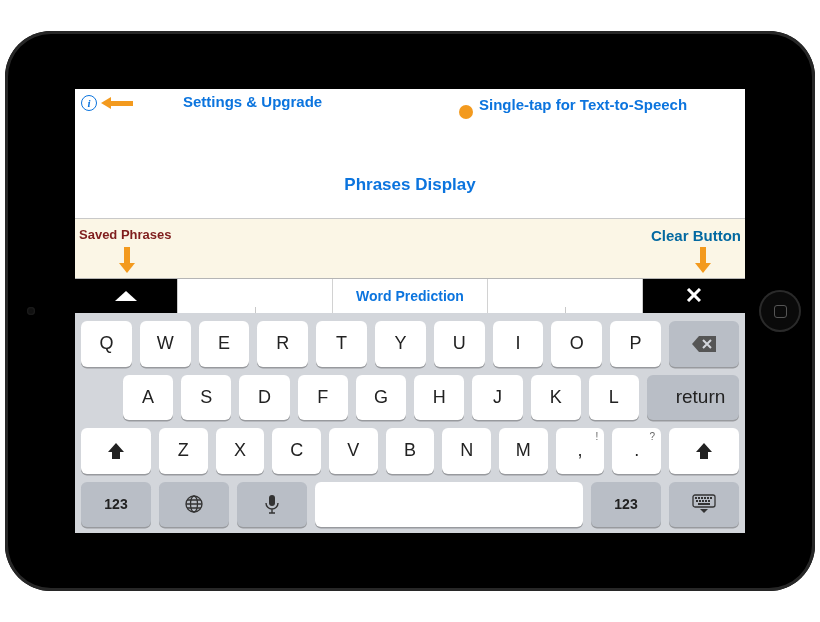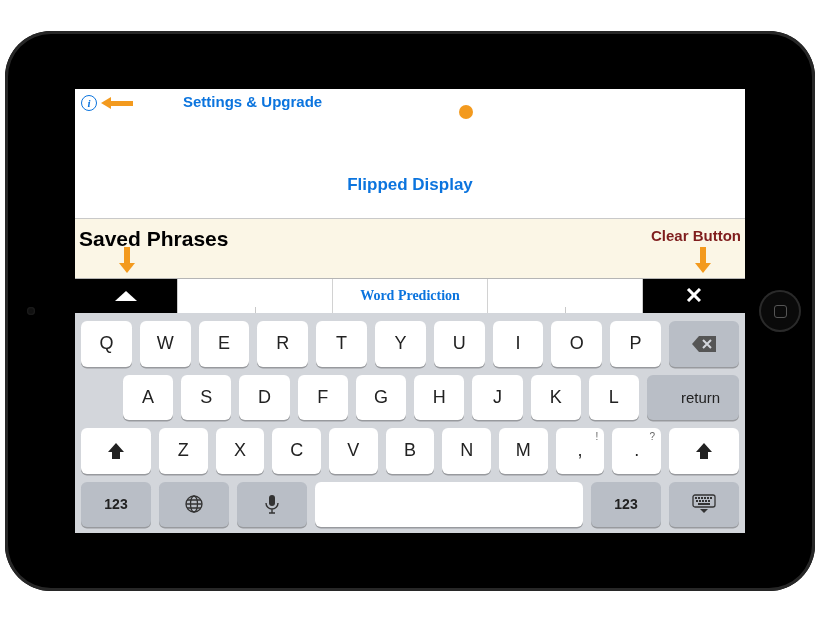--- a/index.html
+++ b/index.html
@@ -72,22 +72,22 @@
   .flipped {
     position: absolute; left: 0; right: 0; top: 86px; text-align: center;
     color: #0b74de; font-weight: 700; font-size: 17px;
   }
 
   
   .strip {
     height: 60px; background: #fbf6e6; position: relative;
     border-bottom: 1px solid #b5b5b5;
   }
-  .saved-label { position: absolute; top: 8px; left: 4px; color: #000000; font-weight: 700; font-size: 21px; }
-  .clear-label { position: absolute; top: 8px; right: 4px; color: #7f1d1d; font-weight: 700; font-size: 15px; }
+  .saved-label { position: absolute; top: 8px; left: 4px; color: #7f1d1d; font-weight: 700; font-size: 13px; }
+  .clear-label { position: absolute; top: 8px; right: 4px; color: #0369a1; font-weight: 700; font-size: 15px; }
   .arrow-down {
     position: absolute; display: flex; flex-direction: column; align-items: center;
   }
   .arrow-down .shaft { width: 6px; height: 16px; background: #f39a1e; }
   .arrow-down .head { width: 0; height: 0; border-left: 8px solid transparent; border-right: 8px solid transparent; border-top: 10px solid #f39a1e; }
   .ad-left { top: 28px; left: 44px; }
   .ad-right { top: 28px; right: 34px; }
 
   
   .toolbar {
@@ -99,40 +99,39 @@
   .tb-tri-up { width: 0; height: 0; border-left: 11px solid transparent; border-right: 11px solid transparent; border-bottom: 10px solid #fff; }
   .tb-x { font-size: 22px; font-weight: 900; color: #fff; line-height: 1; }
   .tb-mid {
     flex: 1; background: #fff; position: relative; display: flex;
     border-left: 1px solid #ccc; border-right: 1px solid #ccc;
   }
   .tb-mid .seg {
     flex: 1; border-right: 1px solid #d2d2d2; display: flex; align-items: center; justify-content: center;
     color: #0b74de; font-weight: 700; font-size: 14px;
     position: relative;
-    font-family: Liberation Serif, serif;
   }
   .tb-mid .seg:last-child { border-right: none; }
   .tb-mid .tick { position: absolute; bottom: 0; width: 1px; height: 6px; background: #c8c8c8; }
 
   
   .kbd {
     background: #d3d6db; padding: 8px 6px 6px; height: calc(100% - 130px - 60px - 34px);
     display: flex; flex-direction: column; gap: 8px;
   }
   .krow { display: flex; gap: 8px; justify-content: center; flex: 1; }
   .key {
     background: #fff; border-radius: 6px;
     box-shadow: 0 1.5px 0 rgba(0,0,0,.28);
     display: flex; align-items: center; justify-content: center;
     font-size: 18px; color: #222;
     flex: 1; min-width: 0; position: relative;
   }
   .key.gray { background: #b9bec6; }
-  .key.return { font-size: 15px; padding-left: 15px; }
+  .key.return { font-size: 19px; padding-left: 15px; }
   .key.space { flex: 4.2; }
   .key.mod { flex: 0 0 70px; font-weight: bold; }
   .key.modw { flex: 0 0 92px; }
   .key.bksp svg, .key.globe svg, .key.mic svg, .key.dismiss svg, .key.shift svg { display:block; }
   .sub { position: absolute; top: 3px; right: 6px; font-size: 10px; color: #666; }
   .row3-pad { width: 34px; }
 </style>
 </head>
 <body>
 
@@ -147,22 +146,23 @@
 
       <div class="top-area">
         <div class="info-icon">i</div>
         <div class="arrow-left">
           <div class="head"></div>
             <div class="shaft"></div>
         </div>
         <div class="settings-label">Settings &amp; Upgrade</div>
         <div class="orange-dot"></div>
         <div class="tts-lines">
-        </div>
-        <div class="flipped">Flipped Display</div>
+          <div>Single-tap for Text-to-Speech</div>
+        </div>
+        <div class="flipped">Phrases Display</div>
       </div>
 
       <div class="strip">
         <div class="saved-label">Saved Phrases</div>
         <div class="clear-label">Clear Button</div>
         <div class="arrow-down ad-left">
             <div class="shaft"></div>
             <div class="head"></div>
           </div>
         <div class="arrow-down ad-right">

